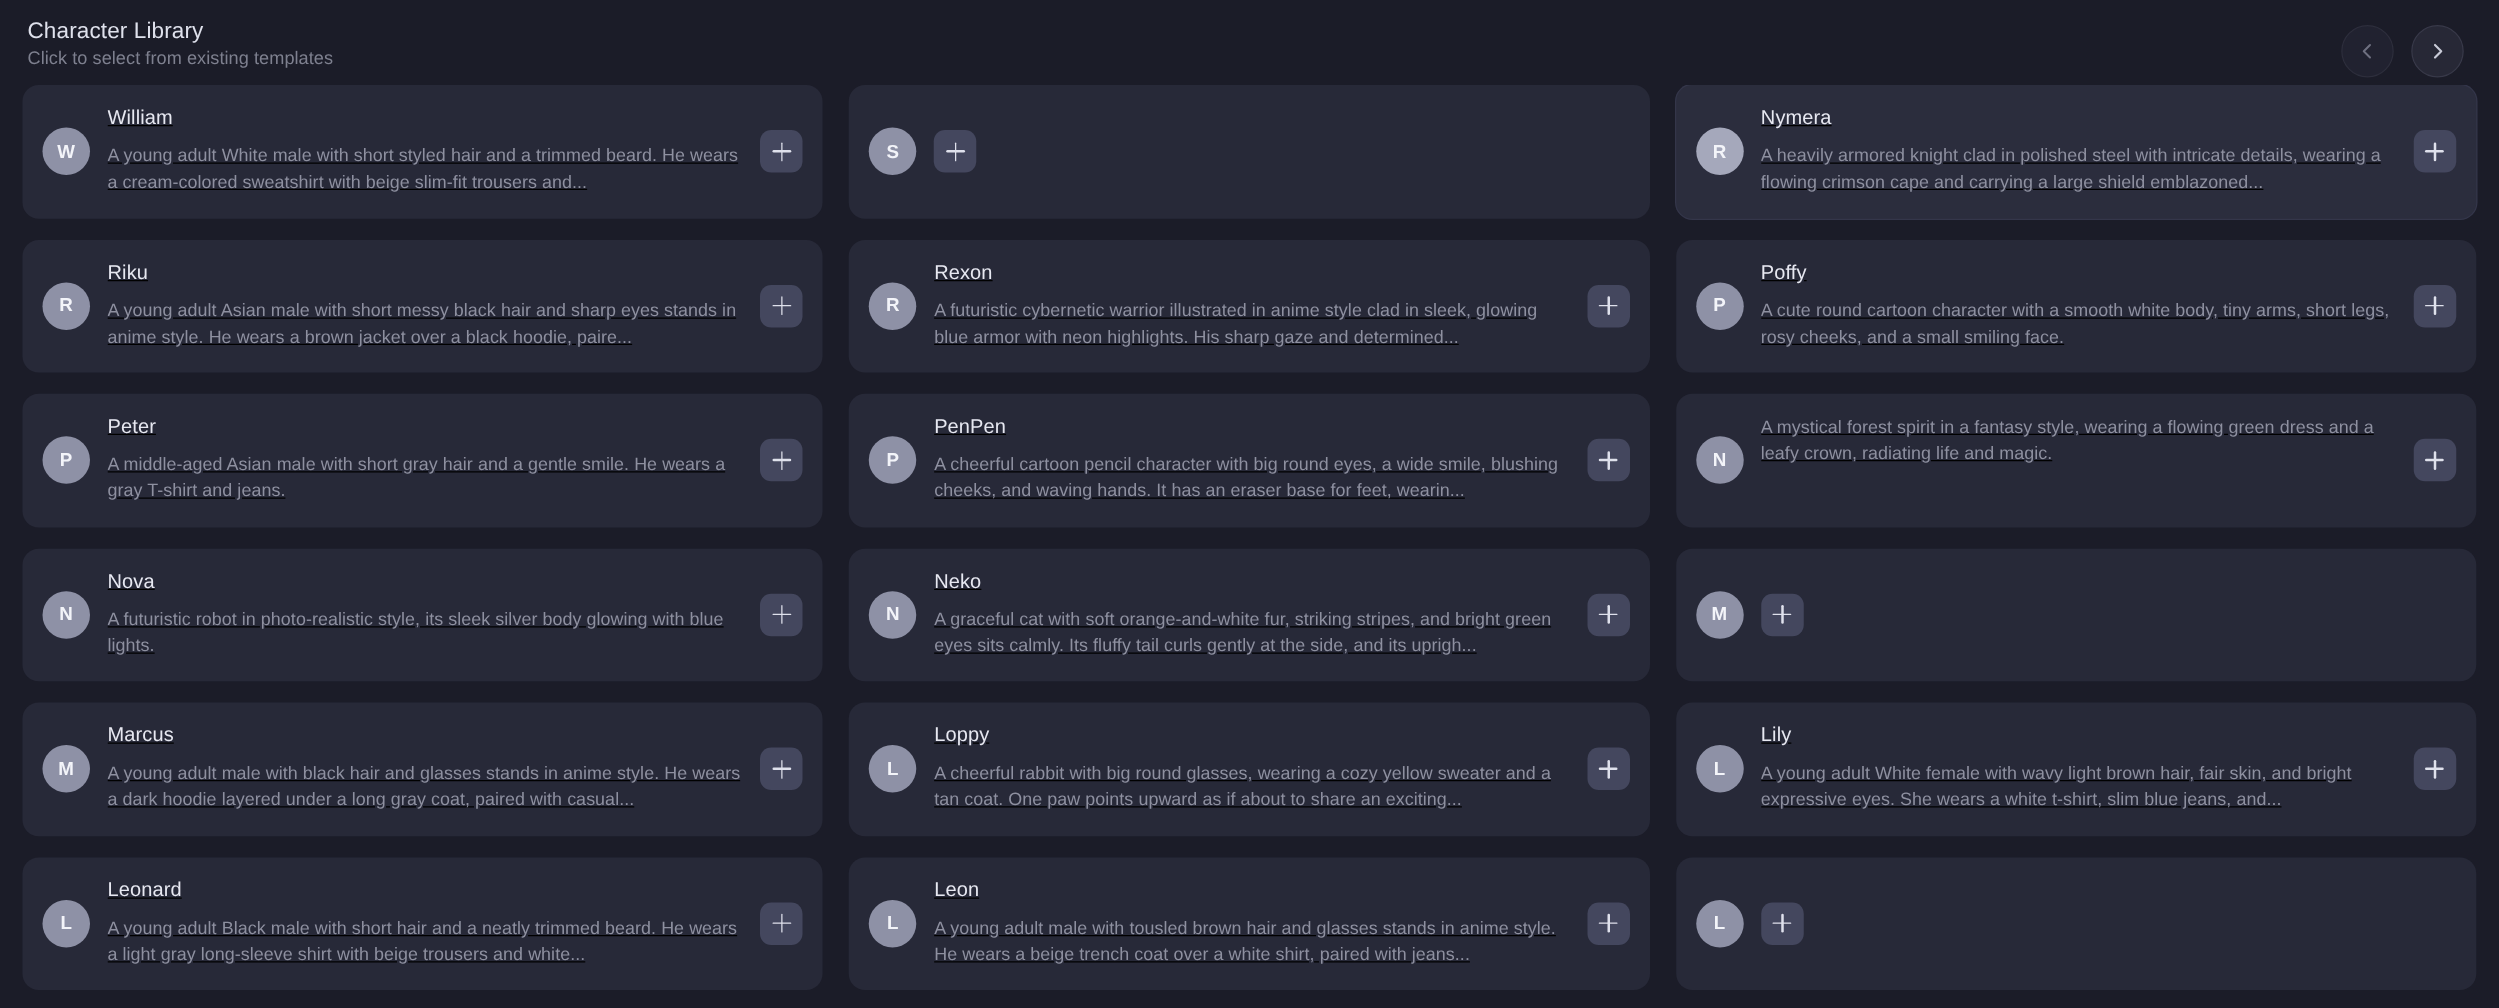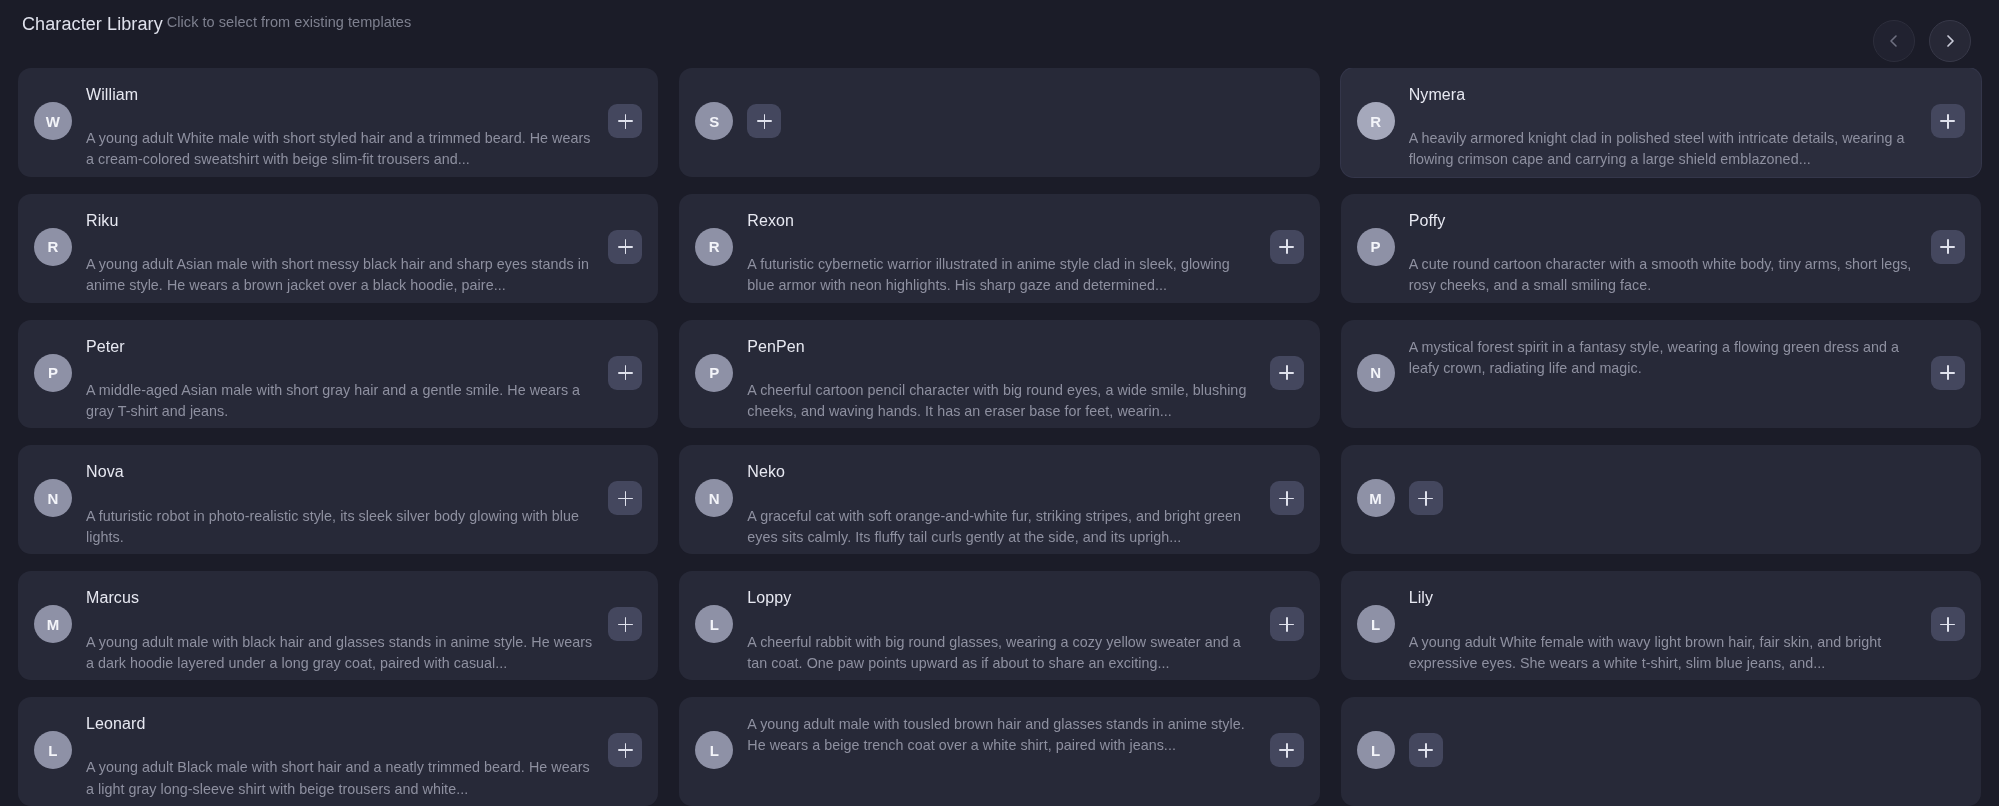--- a/index.html
+++ b/index.html
@@ -10,21 +10,21 @@
     overflow: hidden;
   }
   body { position: relative; }
 
   
   .header {
     position: absolute; top: 0; left: 0; right: 0; height: 68px;
     padding: 14px 28px 0 22px;
     display: flex; align-items: flex-start; justify-content: space-between;
   }
-  .header-text { display: flex; flex-direction: row; gap: 4px; }
+  .header-text { display: flex; flex-direction: column; gap: 4px; }
   .header-title {
     font-size: 18px; font-weight: 400; color: #dfe1ec;
     letter-spacing: .1px; line-height: 1.15;
   }
   .header-sub {
     font-size: 14.5px; color: #7e808f; line-height: 1.15; letter-spacing: .05px;
   }
   .nav-group { display: flex; gap: 14px; align-items: center; padding-top: 6px; }
   .nav-btn {
     width: 42px; height: 42px; border-radius: 50%;
@@ -71,22 +71,23 @@
     display: flex; align-items: center; justify-content: center;
     font-size: 15px; font-weight: 700;
     margin-top: 18px;
     letter-spacing: .2px;
     user-select: none;
   }
   .card.highlight .avatar { background: #a5a8bb; }
 
   .card-body {
     flex: 1 1 auto; min-width: 0;
-    display: flex; flex-direction: column; gap: 24px;
+    display: flex; flex-direction: column; gap: 11px;
     padding-top: 1px;
+    text-decoration: underline;
   }
   .card-name {
     font-size: 16px; color: #e7e8f1; font-weight: 400;
     line-height: 1.2; letter-spacing: .1px;
     white-space: nowrap; overflow: hidden; text-overflow: ellipsis;
   }
   .card-desc {
     font-size: 14.3px; color: #8e90a0; line-height: 1.48;
     letter-spacing: .05px;
     display: -webkit-box; -webkit-line-clamp: 2; -webkit-box-orient: vertical;
@@ -336,20 +337,21 @@
       <div class="add-btn">
         <span class="plus">
           <span class="h"></span>
           <span class="v"></span>
         </span>
       </div>
     </div>
     <div class="card">
       <div class="avatar">L</div>
       <div class="card-body">
+        <div class="card-name">Leon</div>
         <div class="card-desc">A young adult male with tousled brown hair and glasses stands in anime style. He wears a beige trench coat over a white shirt, paired with jeans...</div>
       </div>
       <div class="add-btn">
         <span class="plus">
           <span class="h"></span>
           <span class="v"></span>
         </span>
       </div>
     </div>
     <div class="card">

